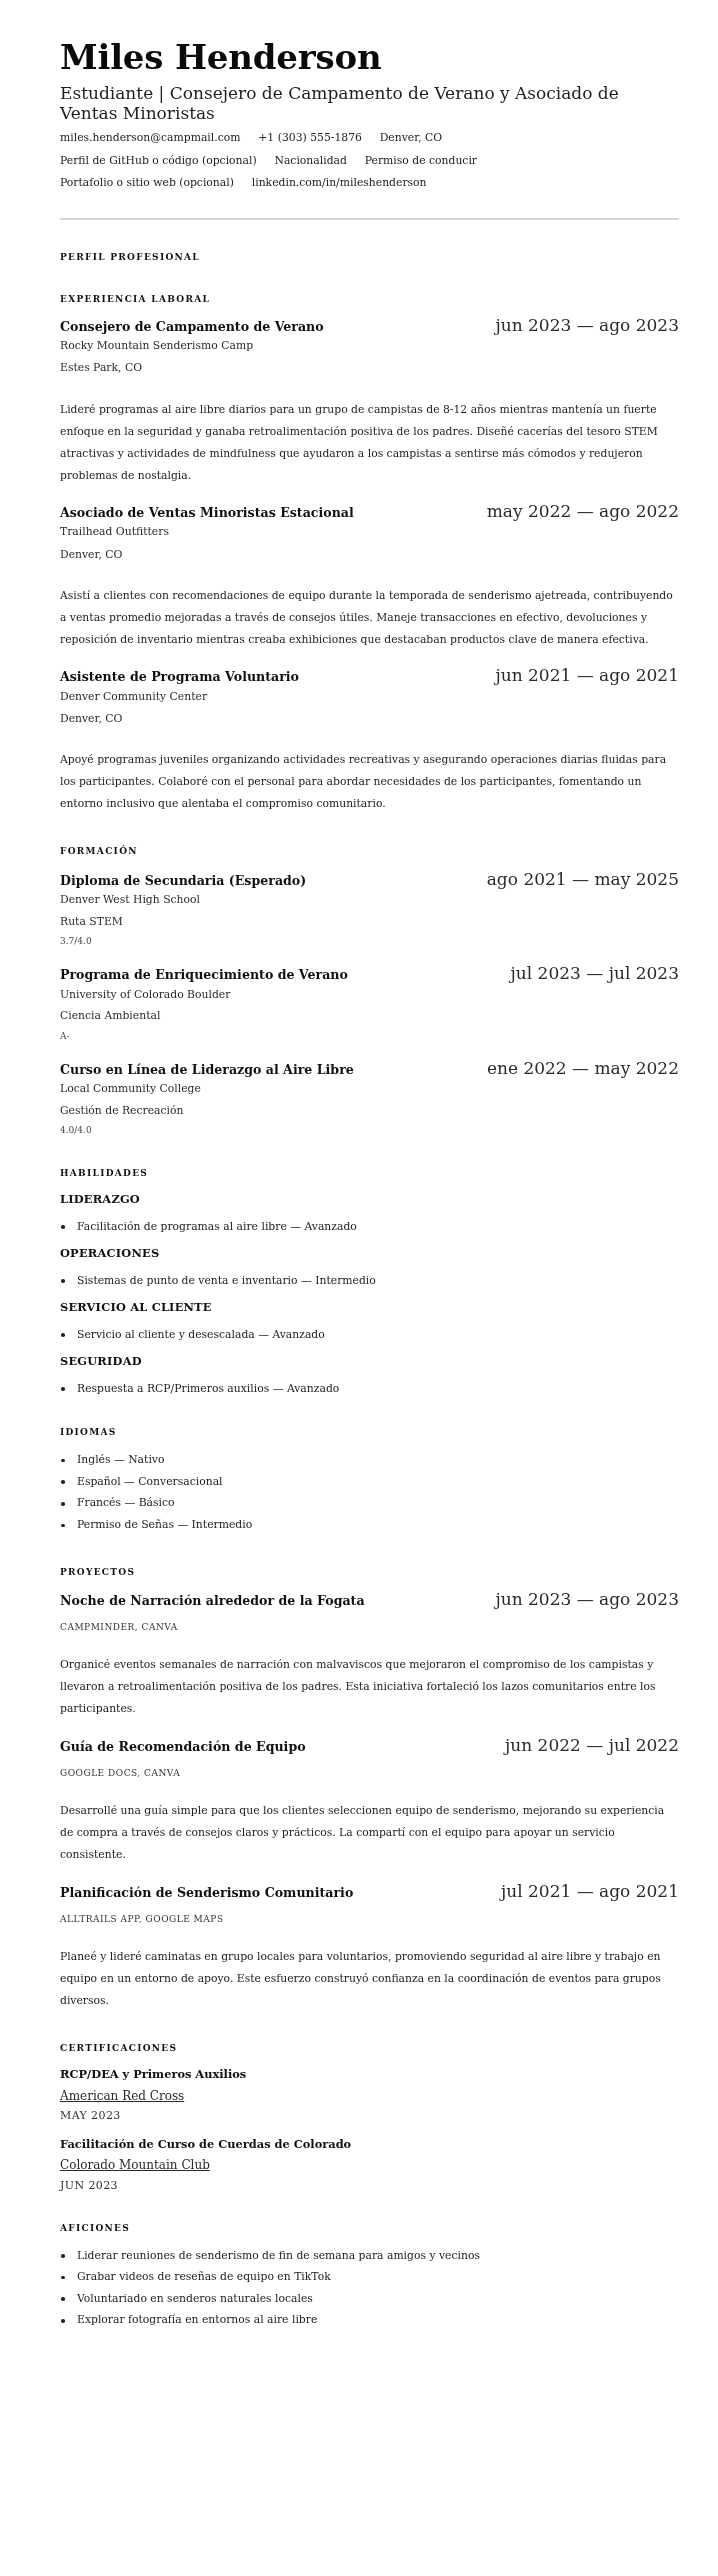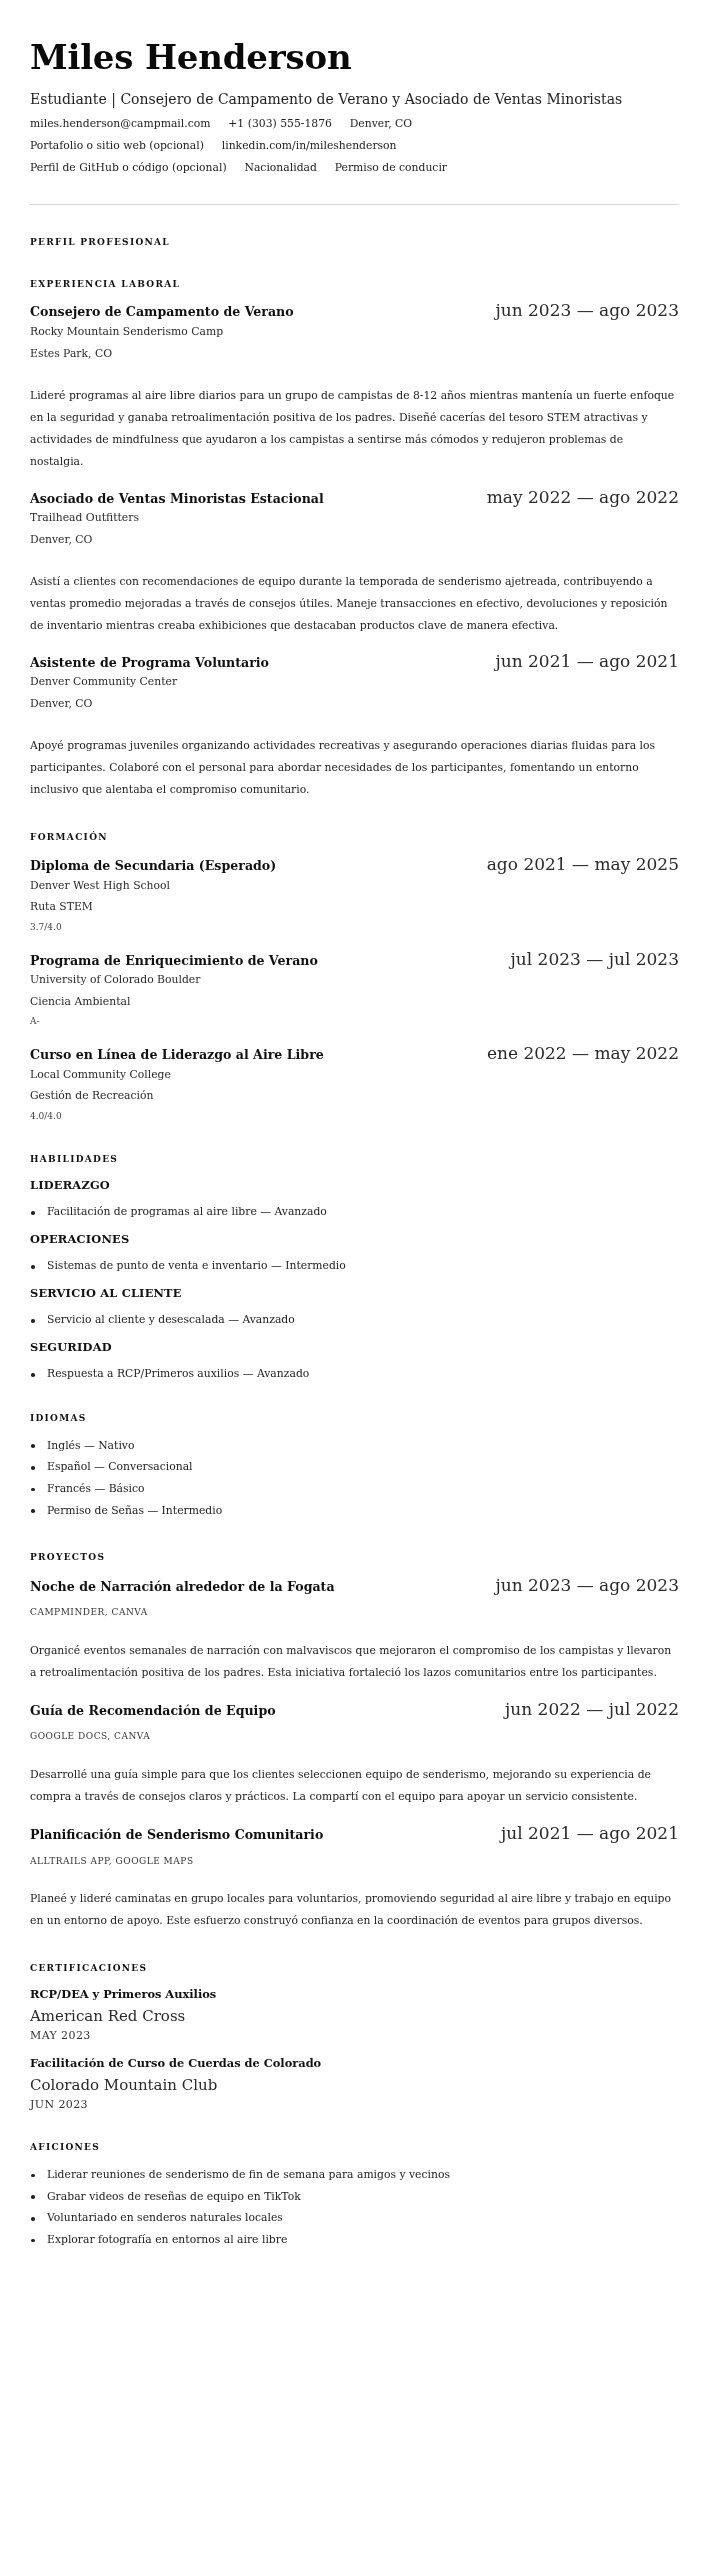--- a/index.html
+++ b/index.html
@@ -3,24 +3,24 @@
 <meta charset="utf-8">
 <style>
   * { box-sizing: border-box; margin: 0; padding: 0; }
   html, body { background: #ffffff; }
   body {
     width: 719px;
     min-height: 2576px;
     font-family: "DejaVu Serif", serif;
     color: #1a1a1a;
   }
-  .page { padding: 37px 40px 36px 30px; }
+  .page { padding: 37px 40px 36px 60px; }
 
   .name { font-size: 34px; font-weight: bold; line-height: 40px; color: #0a0a0a; letter-spacing: -0.2px; }
-  .headline { font-size: 14px; line-height: 20.4px; margin-top: 12px; color: #1f1f1f; }
+  .headline { font-size: 17px; line-height: 20.4px; margin-top: 6px; color: #1f1f1f; }
   .contact-line { font-size: 10.8px; line-height: 15.6px; color: #222; margin-top: 6.6px; }
   .contact-line:first-of-type { margin-top: 15.6px; }
   .contact-line span { margin-right: 14.4px; }
   .contact-line span:last-child { margin-right: 0; }
   .divider { height: 1.8px; background: #d6d6d9; margin-top: 27.6px; border: none; }
 
   .section-title {
     font-size: 9px; font-weight: bold; letter-spacing: 1.3px;
     text-transform: uppercase; color: #111; line-height: 12px;
   }
@@ -59,21 +59,21 @@
   .lang-list li::before { top: 9.6px !important; }
 
   .proj-entry { margin-top: 14.4px; }
   .proj-entry + .proj-entry { margin-top: 18px; }
   .proj-tech { font-size: 9px; color: #333; letter-spacing: 0.5px; line-height: 13px; margin-top: 10.8px; }
   .proj-desc { font-size: 10.8px; color: #222; line-height: 22px; margin-top: 20.4px; }
 
   .cert-entry { margin-top: 13px; }
   .cert-entry + .cert-entry { margin-top: 14.4px; }
   .cert-title { font-size: 11.4px; font-weight: bold; color: #111; line-height: 15.6px; }
-  .cert-org { font-size: 15px; color: #2a2a2a; line-height: 15.6px; margin-top: 6px; }
+  .cert-org { font-size: 12px; color: #2a2a2a; line-height: 15.6px; margin-top: 6px; text-decoration: underline; }
   .cert-date { font-size: 11px; color: #333; letter-spacing: 0.4px; line-height: 13px; margin-top: 4.8px; }
 
   .hobby-list { margin-top: 10.8px; }
   .hobby-list li { line-height: 21.6px !important; }
   .hobby-list li::before { top: 9.6px !important; }
 </style>
 </head>
 <body>
 
 <div class="page">
@@ -81,27 +81,27 @@
   <header>
     <h1 class="name">Miles Henderson</h1>
     <div class="headline">Estudiante | Consejero de Campamento de Verano y Asociado de Ventas Minoristas</div>
 
     <div class="contact-line">
       <span>miles.henderson@campmail.com</span>
       <span>+1 (303) 555-1876</span>
       <span>Denver, CO</span>
     </div>
     <div class="contact-line">
-      <span>Portafolio o sitio web (opcional)</span>
-      <span>linkedin.com/in/mileshenderson</span>
-    </div>
-    <div class="contact-line">
       <span>Perfil de GitHub o código (opcional)</span>
       <span>Nacionalidad</span>
       <span>Permiso de conducir</span>
+    </div>
+    <div class="contact-line">
+      <span>Portafolio o sitio web (opcional)</span>
+      <span>linkedin.com/in/mileshenderson</span>
     </div>
     <hr class="divider">
   </header>
 
   <section class="section first">
     <h2 class="section-title">Perfil profesional</h2>
   </section>
 
   <section class="section">
     <h2 class="section-title">Experiencia laboral</h2>

